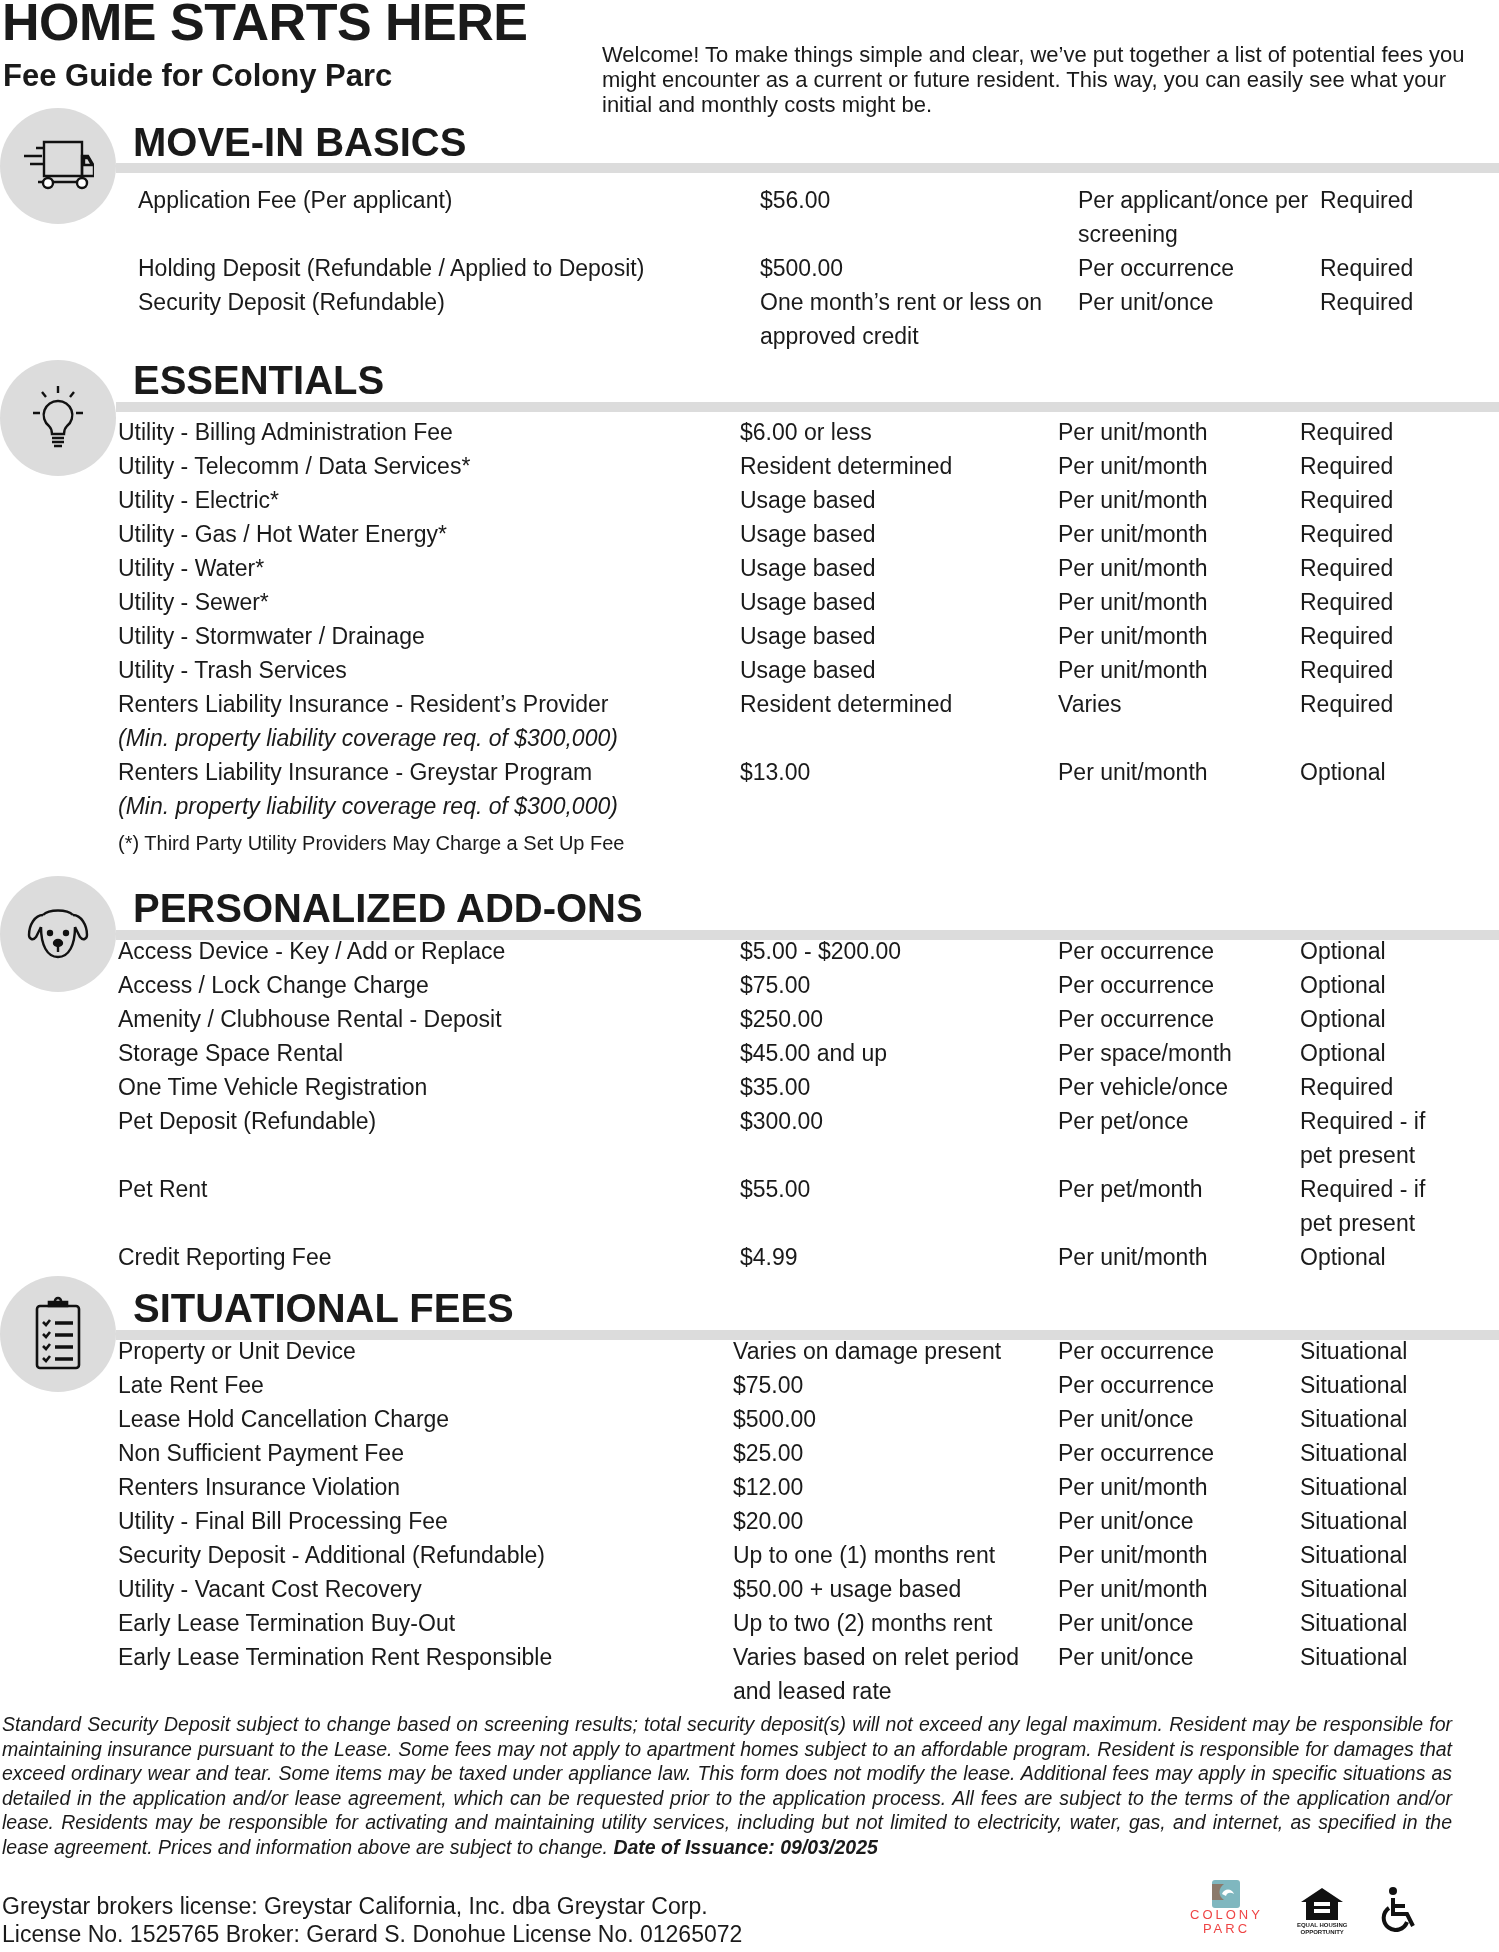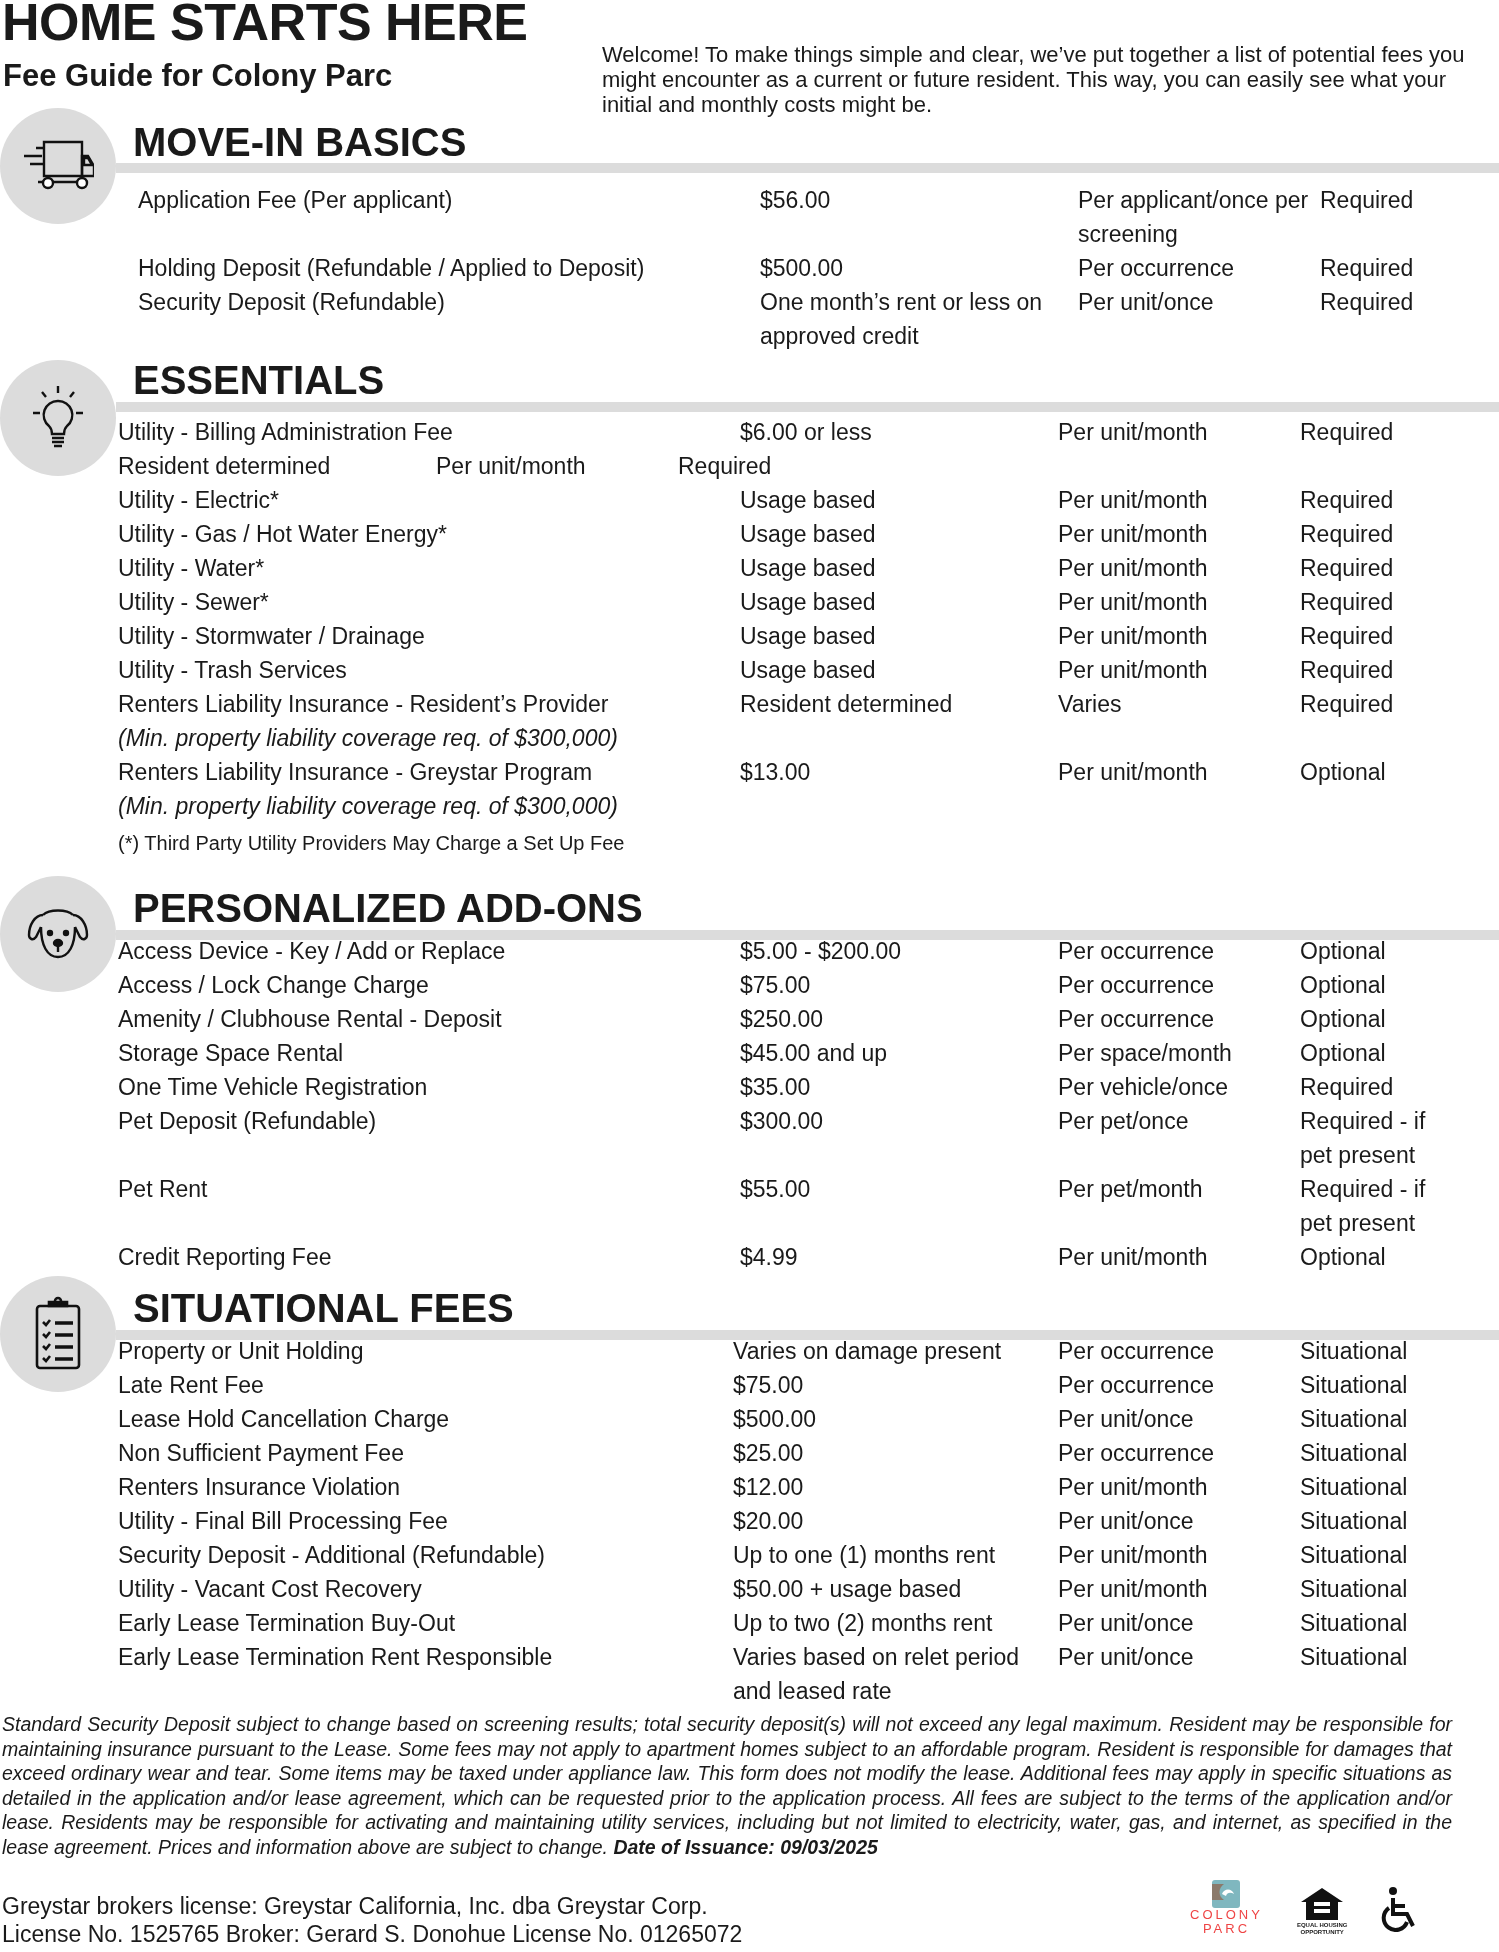--- a/index.html
+++ b/index.html
@@ -81,20 +81,21 @@
   <div class="sec-title" style="top:0;">ESSENTIALS</div>
   <div class="sec-bar" style="top:42px;"></div>
   <div class="rows" style="top:55px;">
     <div class="row">
         <span class="c1">Utility - Billing Administration Fee</span>
         <span class="c2">$6.00 or less</span>
         <span class="c3">Per unit/month</span>
         <span class="c4">Required</span>
       </div>
     <div class="row">
+        <span class="c1">Utility - Telecomm / Data Services*</span>
         <span class="c2">Resident determined</span>
         <span class="c3">Per unit/month</span>
         <span class="c4">Required</span>
       </div>
     <div class="row">
         <span class="c1">Utility - Electric*</span>
         <span class="c2">Usage based</span>
         <span class="c3">Per unit/month</span>
         <span class="c4">Required</span>
       </div>
@@ -218,21 +219,21 @@
       <path d="M16 10v-4h18v4z" fill="#111"></path>
         <circle cx="25" cy="5" r="3"></circle>
       <path d="M10 26l3 3 4-5M10 38l3 3 4-5M10 50l3 3 4-5M10 62l3 3 4-5"></path>
       <path d="M22 27h18M22 39h18M22 51h18M22 63h18" stroke-width="3.4"></path>
     </svg>
   </div>
   <div class="sec-title" style="top:12px;">SITUATIONAL FEES</div>
   <div class="sec-bar" style="top:54px;"></div>
   <div class="rows sit" style="top:58px;">
     <div class="row">
-        <span class="c1">Property or Unit Holding</span>
+        <span class="c1">Property or Unit Device</span>
         <span class="c2">Varies on damage present</span>
         <span class="c3">Per occurrence</span>
         <span class="c4">Situational</span>
       </div>
     <div class="row">
         <span class="c1">Late Rent Fee</span>
         <span class="c2">$75.00</span>
         <span class="c3">Per occurrence</span>
         <span class="c4">Situational</span>
       </div>

